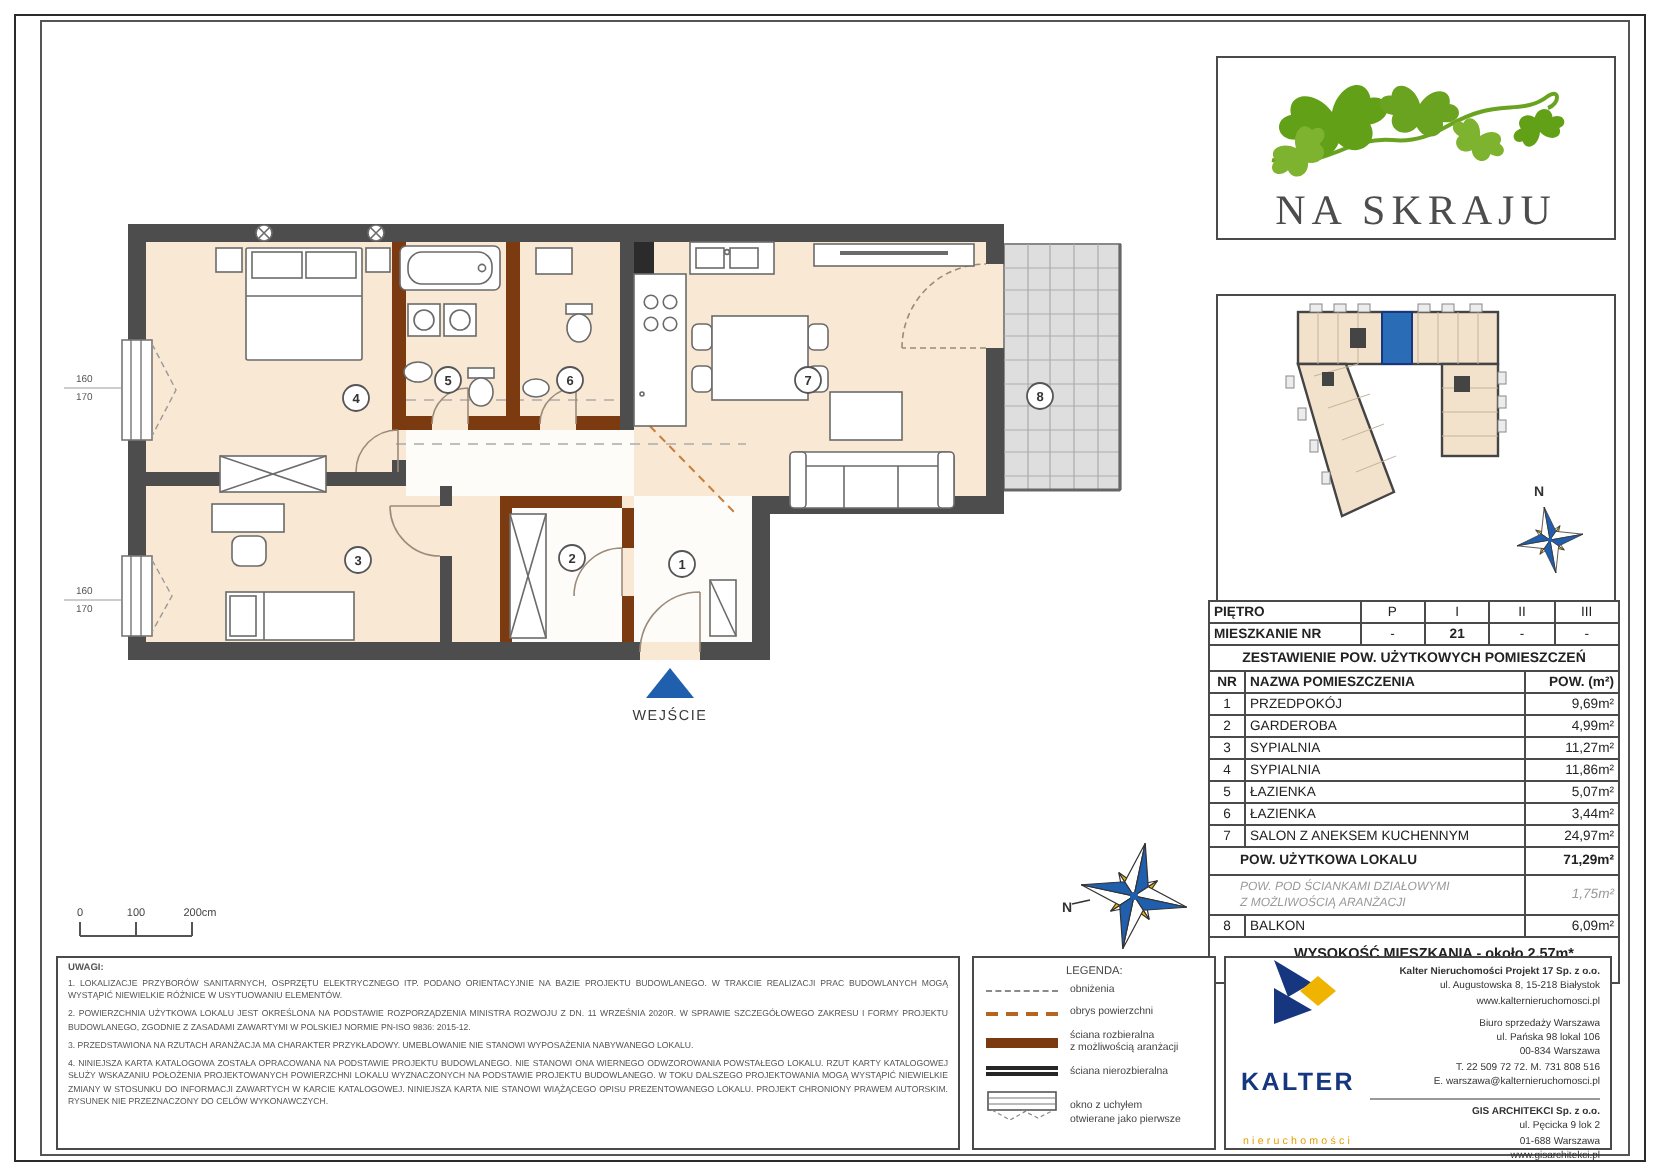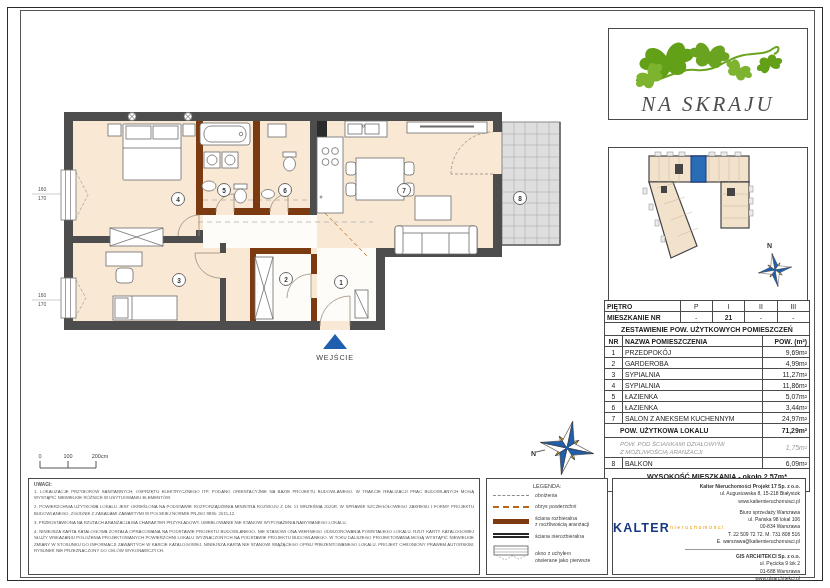--- a/index.html
+++ b/index.html
@@ -3,21 +3,21 @@
 <meta charset="utf-8">
 <style>
   html,body{margin:0;padding:0;background:#fff;}
   #sheet{position:relative;width:830px;height:588px;background:#fff;overflow:hidden;
          font-family:"Liberation Sans",sans-serif;color:#222;}
   .abs{position:absolute;}
   .frame-outer{left:7px;top:7px;width:814px;height:572px;border:1.6px solid #2b2b2b;}
   .frame-inner{left:20px;top:10px;width:793px;height:566px;border:1px solid #555;}
   .panel{border:1px solid #4a4a4a;background:#fff;}
   
-  .logo-box{left:608px;top:28px;width:198px;height:90px;text-align:center;font-style:italic;}
+  .logo-box{left:608px;top:28px;width:198px;height:90px;text-align:center;}
   .brand{font-family:"Liberation Serif",serif;font-size:21px;letter-spacing:3px;color:#4d4d4d;margin-top:-2px;}
   .addr-box{left:608px;top:118px;width:198px;height:29px;text-align:center;padding-top:3px;box-sizing:border-box;}
   .addr1{font-size:8.6px;font-weight:bold;color:#1a1a1a;}
   .addr2{font-size:8.4px;font-weight:bold;color:#1a1a1a;margin-top:1px;}
   .key-box{left:608px;top:147px;width:198px;height:153px;}
   
   .tbl{left:604px;top:300px;width:206px;background:#fff;font-size:6.8px;}
   .trow{display:flex;border:1px solid #4a4a4a;border-top:none;align-items:stretch;}
   .trow.first{border-top:1px solid #4a4a4a;}
   .tc{padding:1.5px 2px;border-left:1px solid #4a4a4a;display:flex;align-items:center;}
@@ -40,21 +40,21 @@
   .legend-box{left:486px;top:478px;width:122px;height:97px;box-sizing:border-box;padding:4px 6px;}
   .leg-title{font-size:5.6px;color:#444;margin-left:40px;margin-bottom:3px;}
   .leg-row{display:flex;align-items:center;margin-bottom:4.5px;}
   .leg-sym{width:36px;margin-right:6px;flex-shrink:0;}
   .leg-lab{font-size:5.2px;color:#444;line-height:1.3;}
   .sym-lower{border-top:1.6px dashed #8a8a8a;height:0;}
   .sym-outline{border-top:2px dashed #b5651d;height:0;}
   .sym-removable{height:5px;background:#7b3a10;}
   .sym-fixed{height:5px;border-top:2px solid #262626;border-bottom:2px solid #262626;box-sizing:border-box;}
   .kalter-box{left:612px;top:478px;width:194px;height:97px;box-sizing:border-box;display:flex;}
-  .klogo{width:72px;display:flex;flex-direction:row;align-items:center;justify-content:flex-start;}
+  .klogo{width:72px;display:flex;flex-direction:column;align-items:center;justify-content:space-between;}
   .kname{font-size:12.5px;font-weight:bold;color:#16377f;letter-spacing:1.2px;margin-top:2px;}
   .ksub{font-size:5.3px;color:#e89b00;letter-spacing:1.6px;margin-top:1px;}
   .kinfo{flex:1;text-align:right;font-size:5px;line-height:1.45;color:#333;padding:4px 5px 0 0;}
   .kinfo .b{font-weight:bold;}
   .kblock{margin-bottom:4px;}
   .gisblock{border-top:1px solid #999;padding-top:3px;margin-top:2px;}
   svg text{font-family:"Liberation Sans",sans-serif;}
 </style>
 </head>
 <body>

